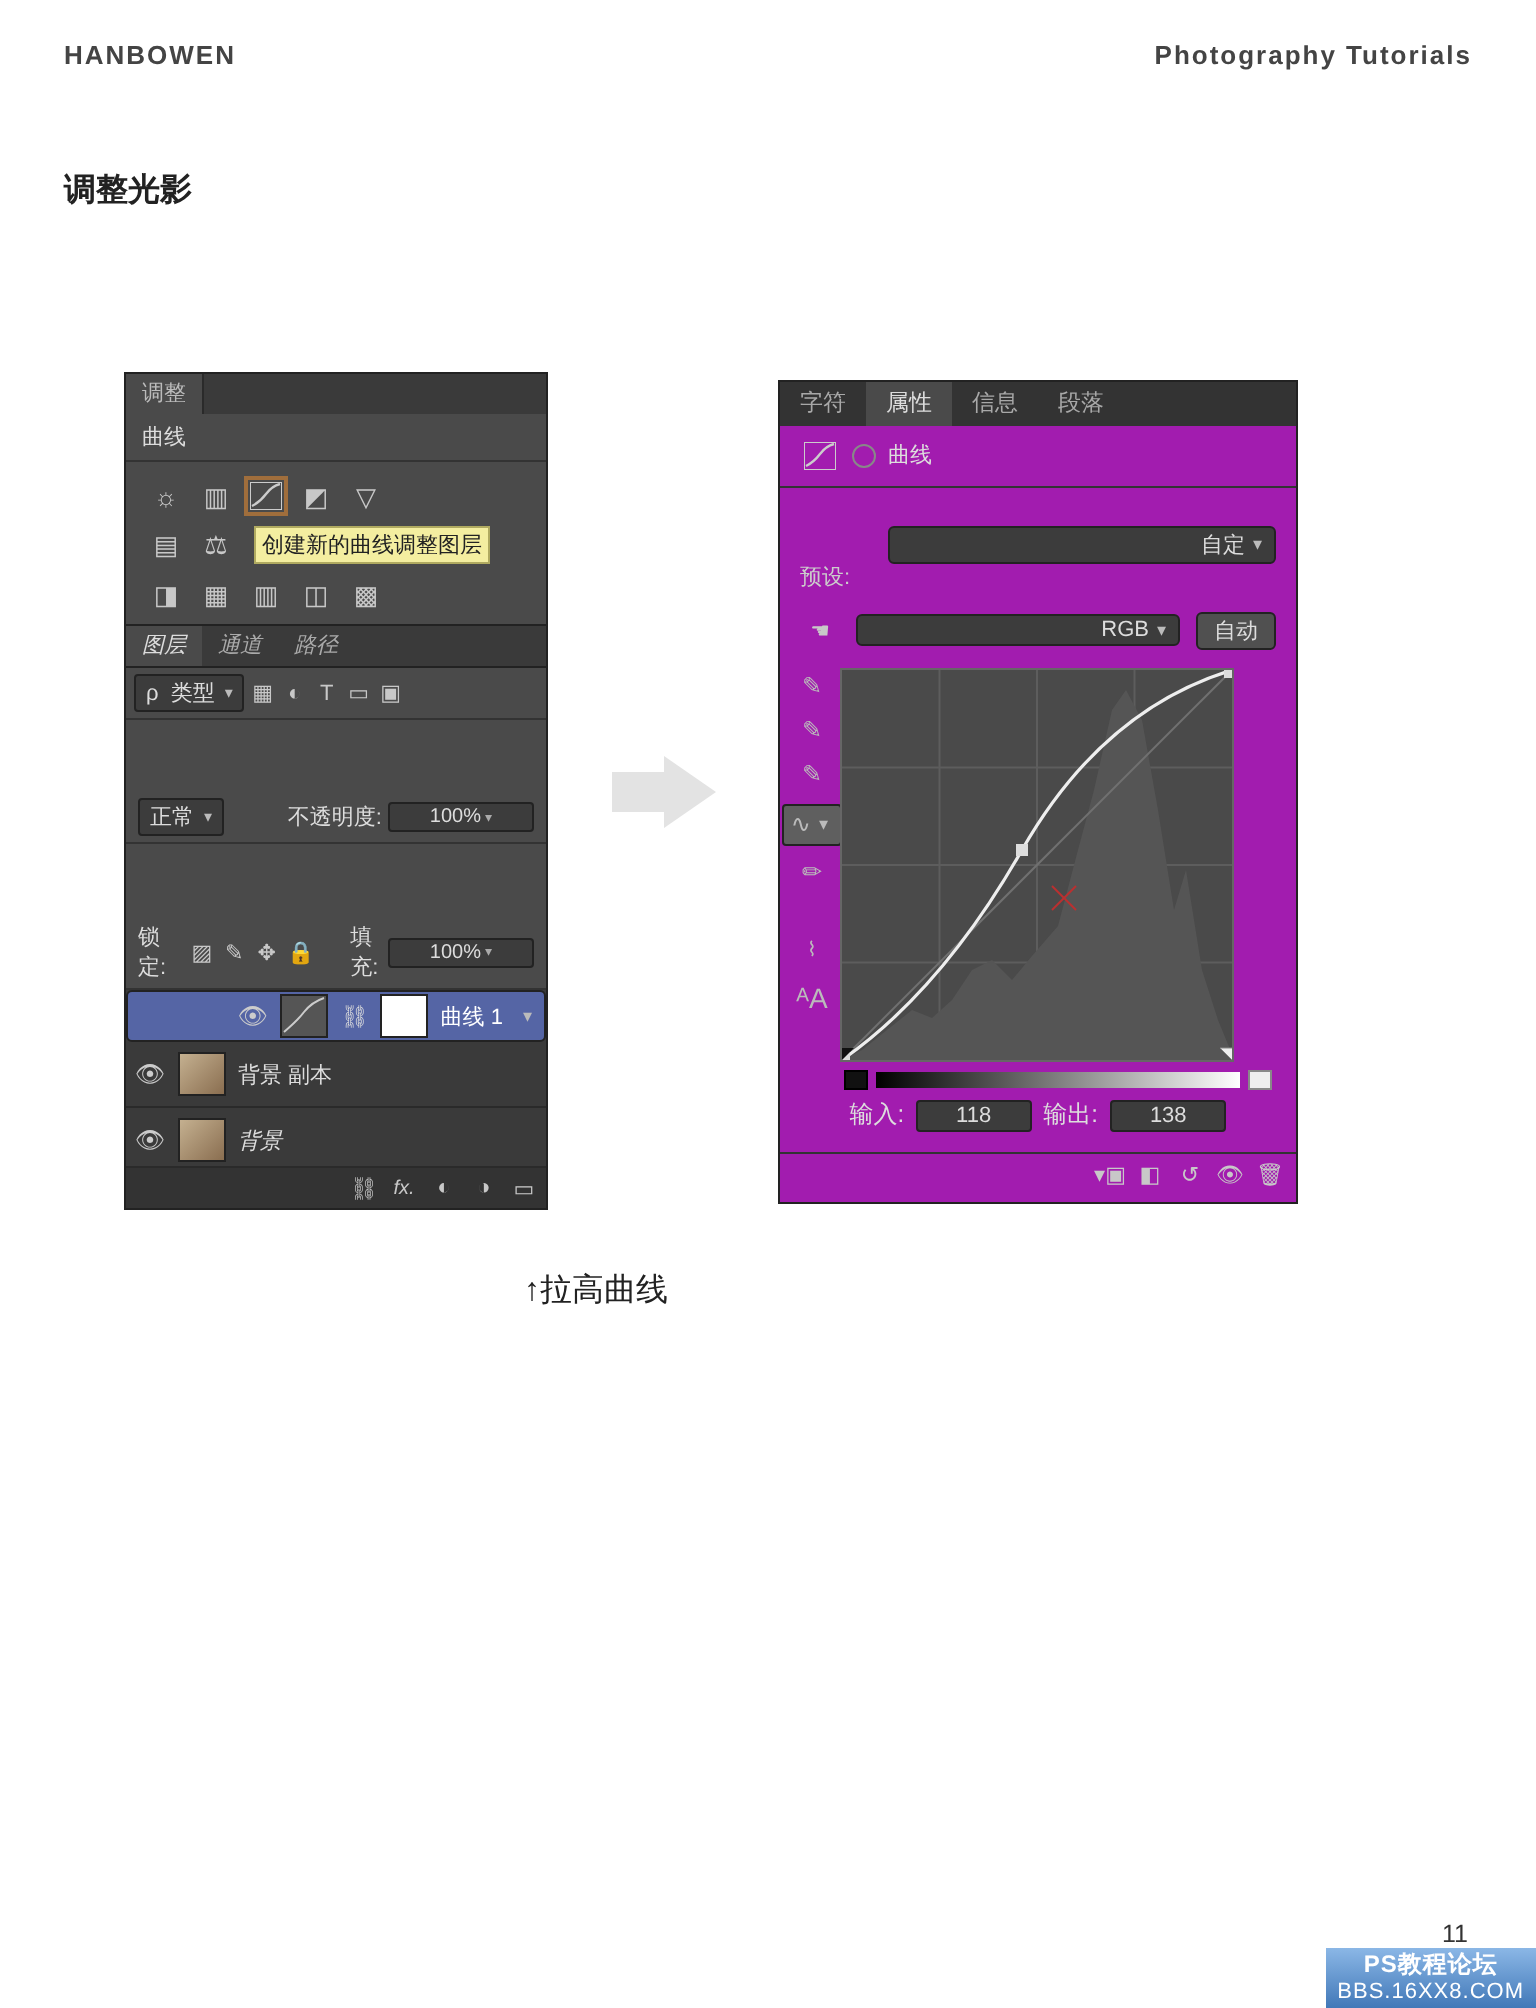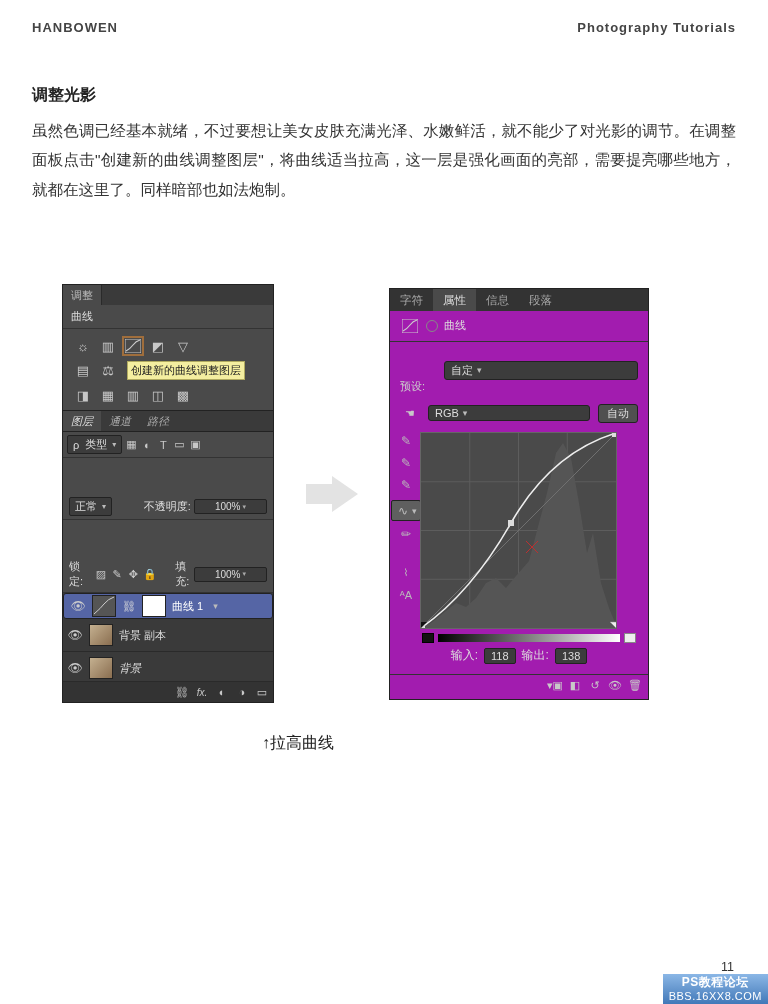--- a/index.html
+++ b/index.html
@@ -255,21 +255,21 @@
   }
   .lbl { color: #ccc; width: 38px; margin-top: 32px; }
   .sel {
     flex: 1;
     background: #3c3c3c;
     border: 1px solid #222;
     border-radius: 3px;
     padding: 1px 6px;
     color: #ddd;
     display: flex;
-    justify-content: flex-start;
+    justify-content: flex-end;
     align-items: center;
   }
   .sel::after { content: "▾"; font-size: 9px; color: #bbb; margin-left: 4px; }
   .btn {
     background: #505050;
     border: 1px solid #222;
     border-radius: 3px;
     padding: 1px 8px;
     font-size: 11px;
     color: #ddd;
@@ -305,21 +305,21 @@
     display: flex;
     justify-content: center;
     align-items: flex-end;
     gap: 6px;
     padding: 4px 0 8px 0;
     font-size: 12px;
   }
   .io-row .ibox {
     background: #3c3c3c;
     border: 1px solid #222;
-    padding: 1px 6px;
+    padding: 1px 19px;
     border-radius: 2px;
     font-size: 11px;
   }
   .prt-bottom {
     display: flex;
     justify-content: flex-end;
     align-items: center;
     gap: 6px;
     padding: 4px 6px 2px 6px;
     border-top: 1px solid #333;
@@ -361,21 +361,20 @@
 <body>
 
 <div class="page">
 
   <div class="header">
     <span>HANBOWEN</span>
     <span class="right">Photography Tutorials</span>
   </div>
 
   <div class="section-title">调整光影</div>
-  <div class="body-text">虽然色调已经基本就绪，不过要想让美女皮肤充满光泽、水嫩鲜活，就不能少了对光影的调节。在调整面板点击"创建新的曲线调整图层"，将曲线适当拉高，这一层是强化画面的亮部，需要提亮哪些地方，就都在这里了。同样暗部也如法炮制。</div>
 
   <div class="figures">
 
     <div class="panel-left">
       <div class="plt-tabrow">
         <div class="tab">调整</div>
       </div>
       <div class="plt-sub">曲线</div>
 
       <div class="icon-grid">
@@ -521,21 +520,21 @@
 
       <div class="curve-block">
         <div class="side-tools">
           <span class="tb">✎</span>
           <span class="tb">✎</span>
           <span class="tb">✎</span>
           <span class="tb sel">∿</span>
           <span class="tb">✏</span>
           <span style="height:12px"></span>
           <span class="tb" style="font-size:10px">⌇</span>
-          <span class="tb" style="font-size:11px">ᴬA</span>
+          <span class="tb" style="font-size:14px">ᴬA</span>
           <span style="flex:1"></span>
         </div>
         <div class="curve-area">
           <svg width="195" height="195" viewBox="0 0 195 195">
 
             <g stroke="#5d5d5d" stroke-width="1">
               <line x1="0" y1="48.75" x2="195" y2="48.75"></line>
               <line x1="0" y1="97.5" x2="195" y2="97.5"></line>
               <line x1="0" y1="146.25" x2="195" y2="146.25"></line>
               <line x1="48.75" y1="0" x2="48.75" y2="195"></line>

